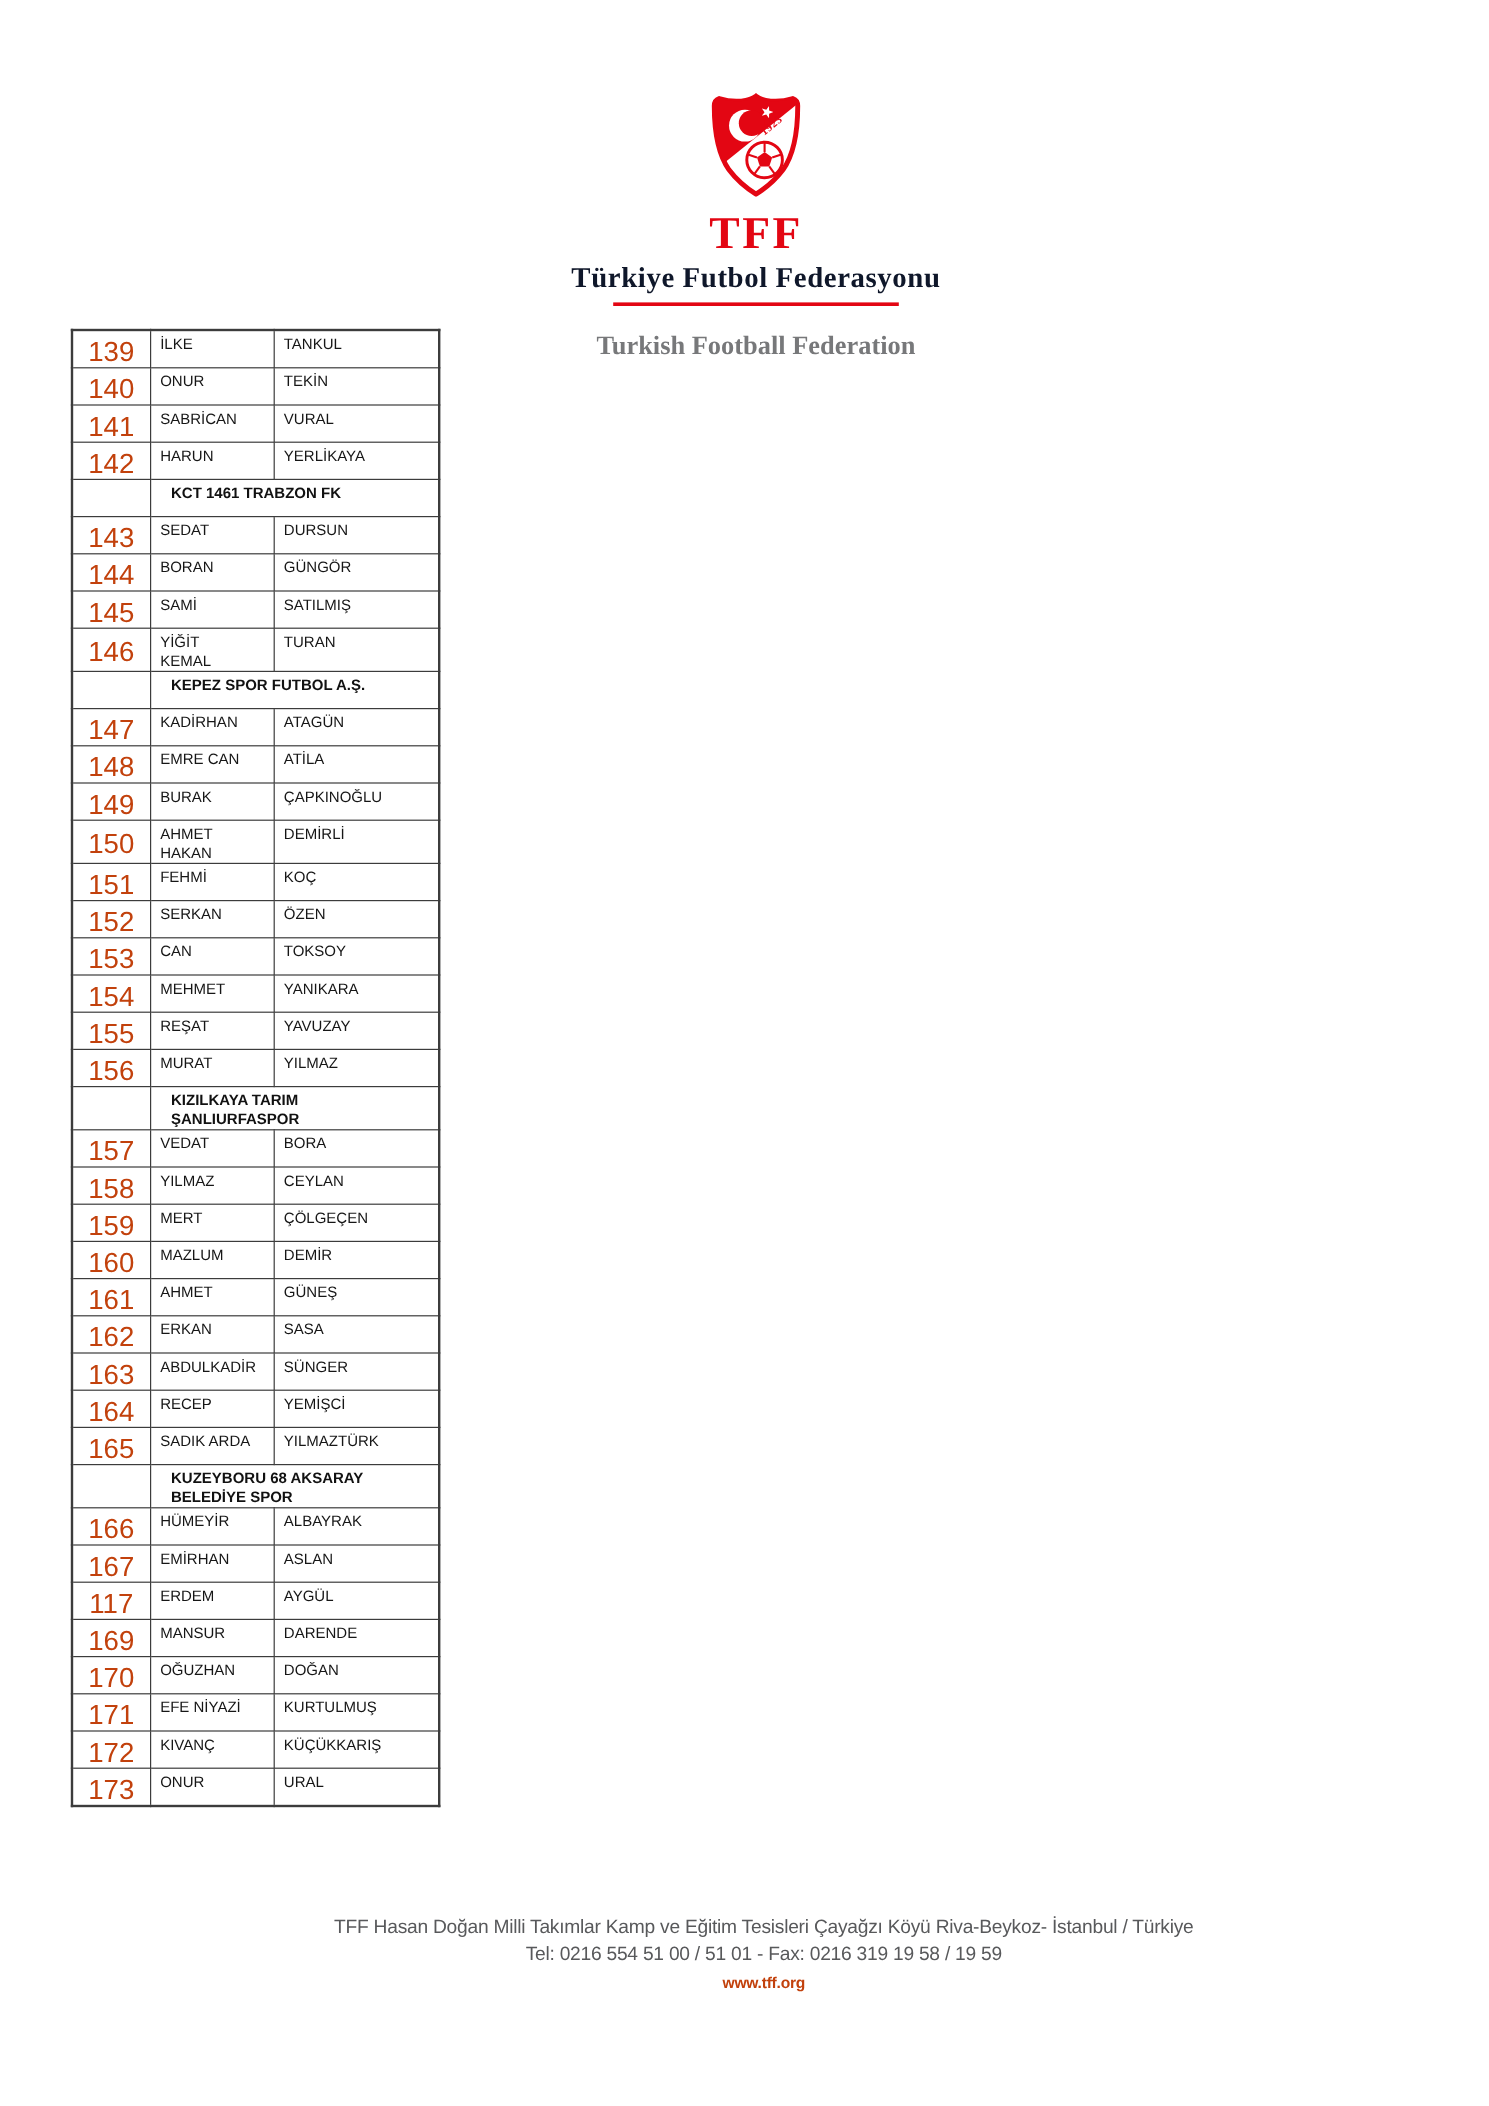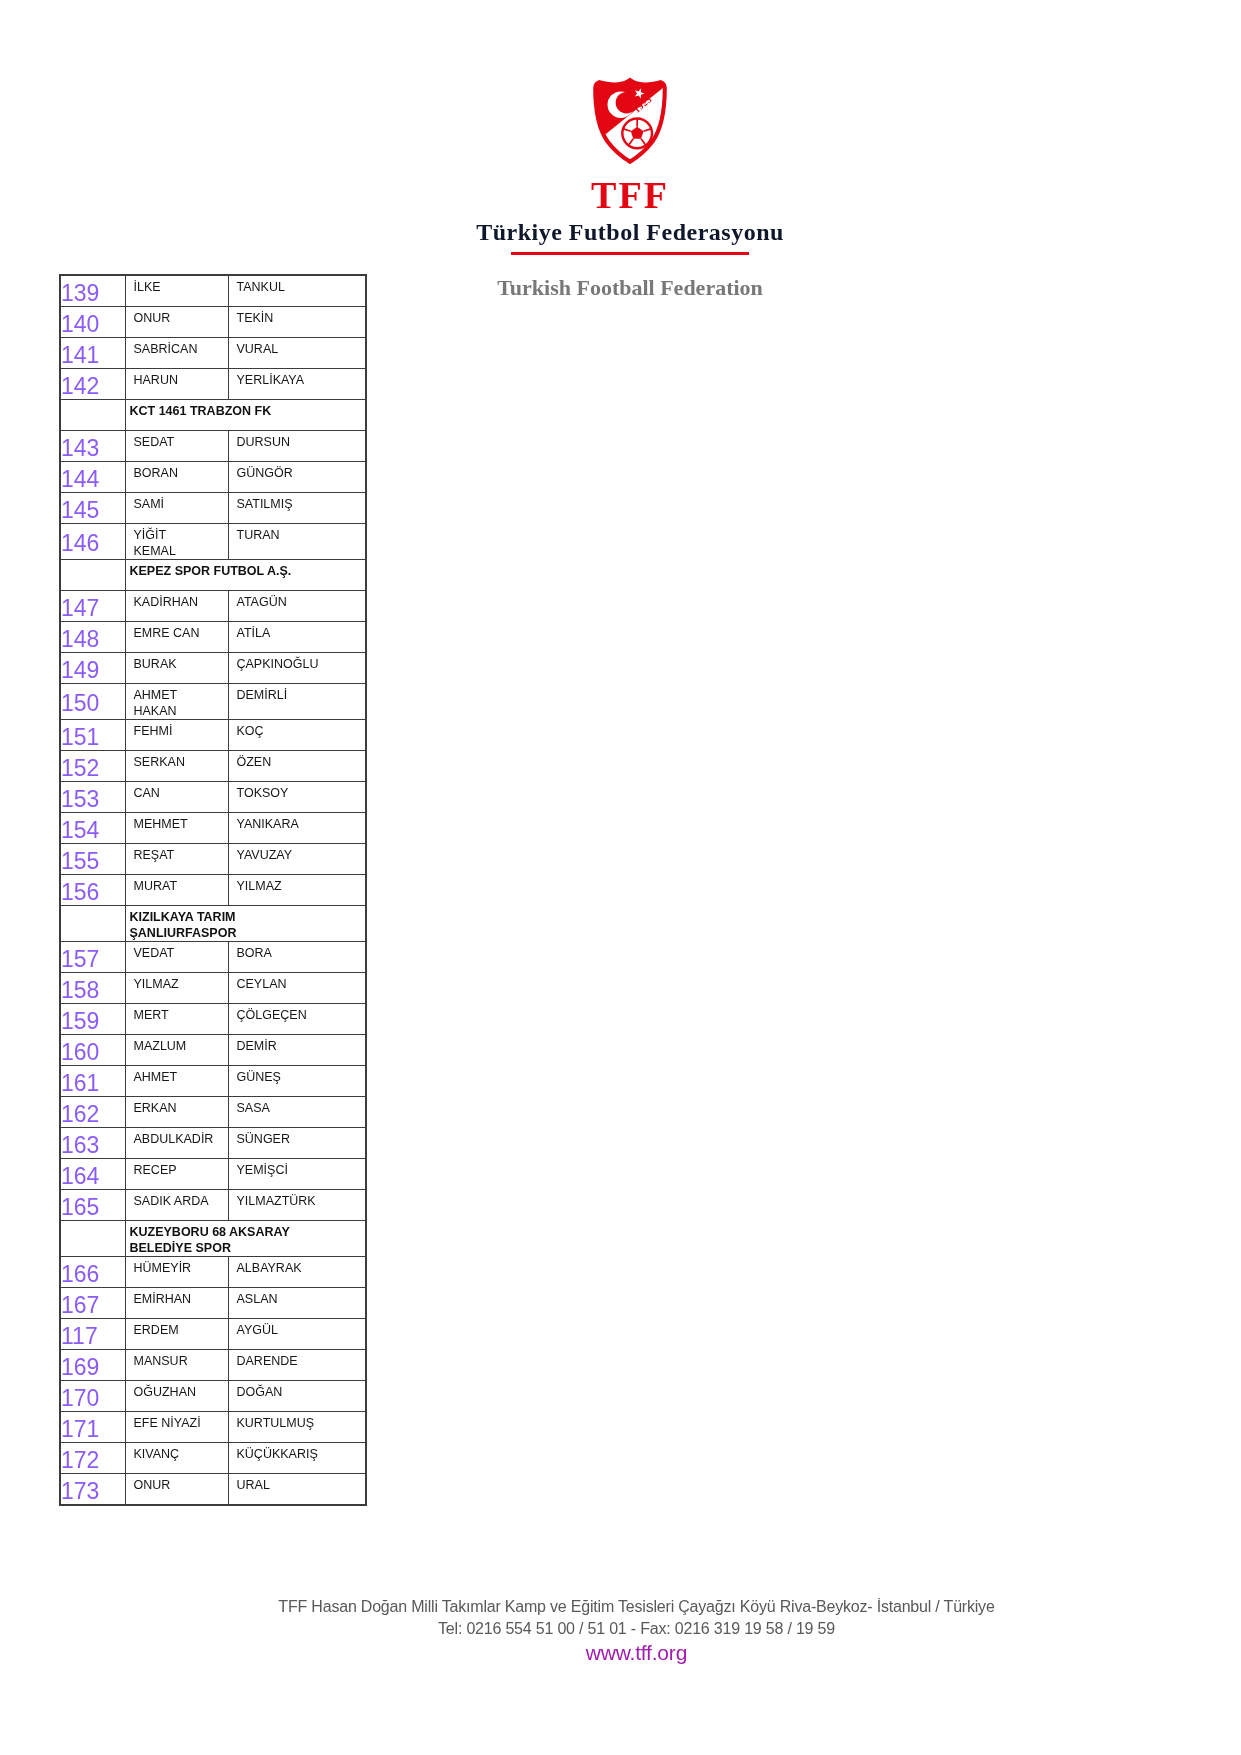--- a/index.html
+++ b/index.html
@@ -46,51 +46,51 @@
   }
   .roster col.c1{width:65px;}
   .roster col.c2{width:103px;}
   .roster col.c3{width:138px;}
   .roster td{
     border:1px solid #3c3c3c;
     height:27px;
     overflow:hidden;
   }
   td.num{
-    font-size:23px;line-height:24px;color:#8b5cf6;
-    text-align:left;vertical-align:middle;
+    font-size:23px;line-height:24px;color:#c2410c;
+    text-align:center;vertical-align:middle;
     padding:3px 0 0 0;
   }
   td.name{
     font-size:12.5px;line-height:16px;color:#161616;
     vertical-align:top;text-align:left;
     padding:3px 2px 0 8px;
     white-space:pre-line;
   }
   td.club{
     font-size:12.5px;line-height:16px;color:#111111;
     font-weight:bold;
     vertical-align:top;text-align:left;
-    padding:3px 2px 0 4px;
+    padding:3px 2px 0 17px;
     white-space:pre-line;
   }
   td.blank{background:#ffffff;}
 
   
   .footer{
     position:absolute;left:0;top:1596px;width:1241px;
     text-align:center;
     color:#58595b;
     font-size:16px;line-height:22px;
     letter-spacing:-0.2px;
     padding-left:16px;
   }
   .footer .site{
     margin-top:2px;
-    color:#a21caf;font-weight:normal;font-size:21px;
+    color:#c2410c;font-weight:bold;font-size:13px;
     display:inline-block;
   }
   .footer div{white-space:nowrap;}
 </style>
 </head>
 <body>
 
 <div class="page">
 
   <div class="logo">

